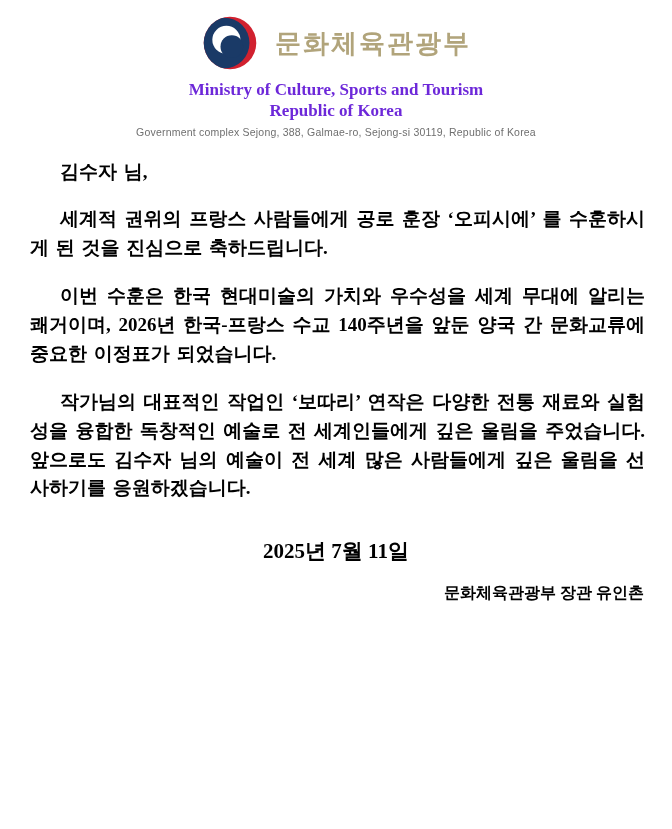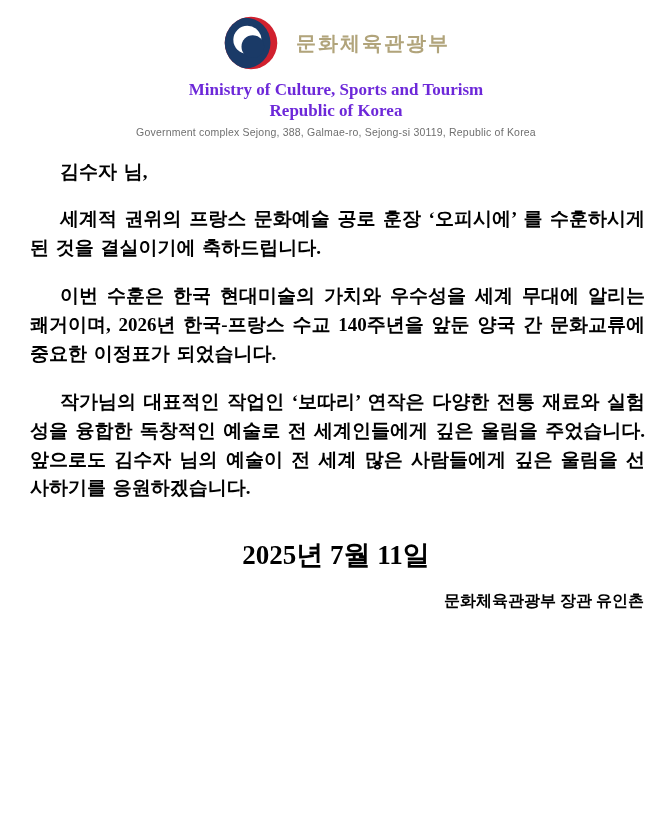--- a/index.html
+++ b/index.html
@@ -22,21 +22,21 @@
   .header { text-align: center; }
   .brand-row {
     display: flex;
     align-items: center;
     justify-content: center;
     gap: 16px;
   }
   .emblem { width: 58px; height: 58px; display: block; }
   .ministry-kr {
     font-family: "Liberation Sans", sans-serif;
-    font-size: 20px;
+    font-size: 26px;
     font-weight: bold;
     color: #b1a47b;
     letter-spacing: 2px;
   }
   .ministry-en {
     margin-top: 7px;
     font-family: "Liberation Serif", serif;
     font-weight: bold;
     font-size: 17px;
     line-height: 1.25;
@@ -74,21 +74,21 @@
   .body-text p {
     text-indent: 30px;
     margin-bottom: 19px;
   }
   .recipient { margin-bottom: 19px; text-indent: 16px; }
 
   
   .date-line {
     margin-top: 34px;
     text-align: center;
-    font-size: 27px;
+    font-size: 21px;
     font-weight: bold;
     color: #000000;
   }
   .signature-line {
     margin-top: 18px;
     text-align: right;
     padding-right: 28px;
     font-size: 16px;
     font-weight: bold;
     color: #000000;
@@ -119,21 +119,21 @@
     <div class="ministry-en">
       <div>Ministry of Culture, Sports and Tourism</div>
       <div>Republic of Korea</div>
     </div>
     <div class="address">Government complex Sejong, 388, Galmae-ro, Sejong-si 30119, Republic of Korea</div>
   </div>
 
 
   <div class="body-text">
     <p class="recipient">김수자 님,</p>
-    <p>세계적 권위의 프랑스 문화예술 공로 훈장 ‘오피시에’ 를 수훈하시게 된 것을 결실이기에 축하드립니다.</p>
+    <p>세계적 권위의 프랑스 사람들에게 공로 훈장 ‘오피시에’ 를 수훈하시게 된 것을 진심으로 축하드립니다.</p>
     <p>이번 수훈은 한국 현대미술의 가치와 우수성을 세계 무대에 알리는 쾌거이며, 2026년 한국-프랑스 수교 140주년을 앞둔 양국 간 문화교류에 중요한 이정표가 되었습니다.</p>
     <p>작가님의 대표적인 작업인 ‘보따리’ 연작은 다양한 전통 재료와 실험성을 융합한 독창적인 예술로 전 세계인들에게 깊은 울림을 주었습니다. 앞으로도 김수자 님의 예술이 전 세계 많은 사람들에게 깊은 울림을 선사하기를 응원하겠습니다.</p>
   </div>
 
   <div class="date-line">2025년 7월 11일</div>
 
   <div class="signature-line">문화체육관광부 장관 유인촌</div>
 
 </div>
 

